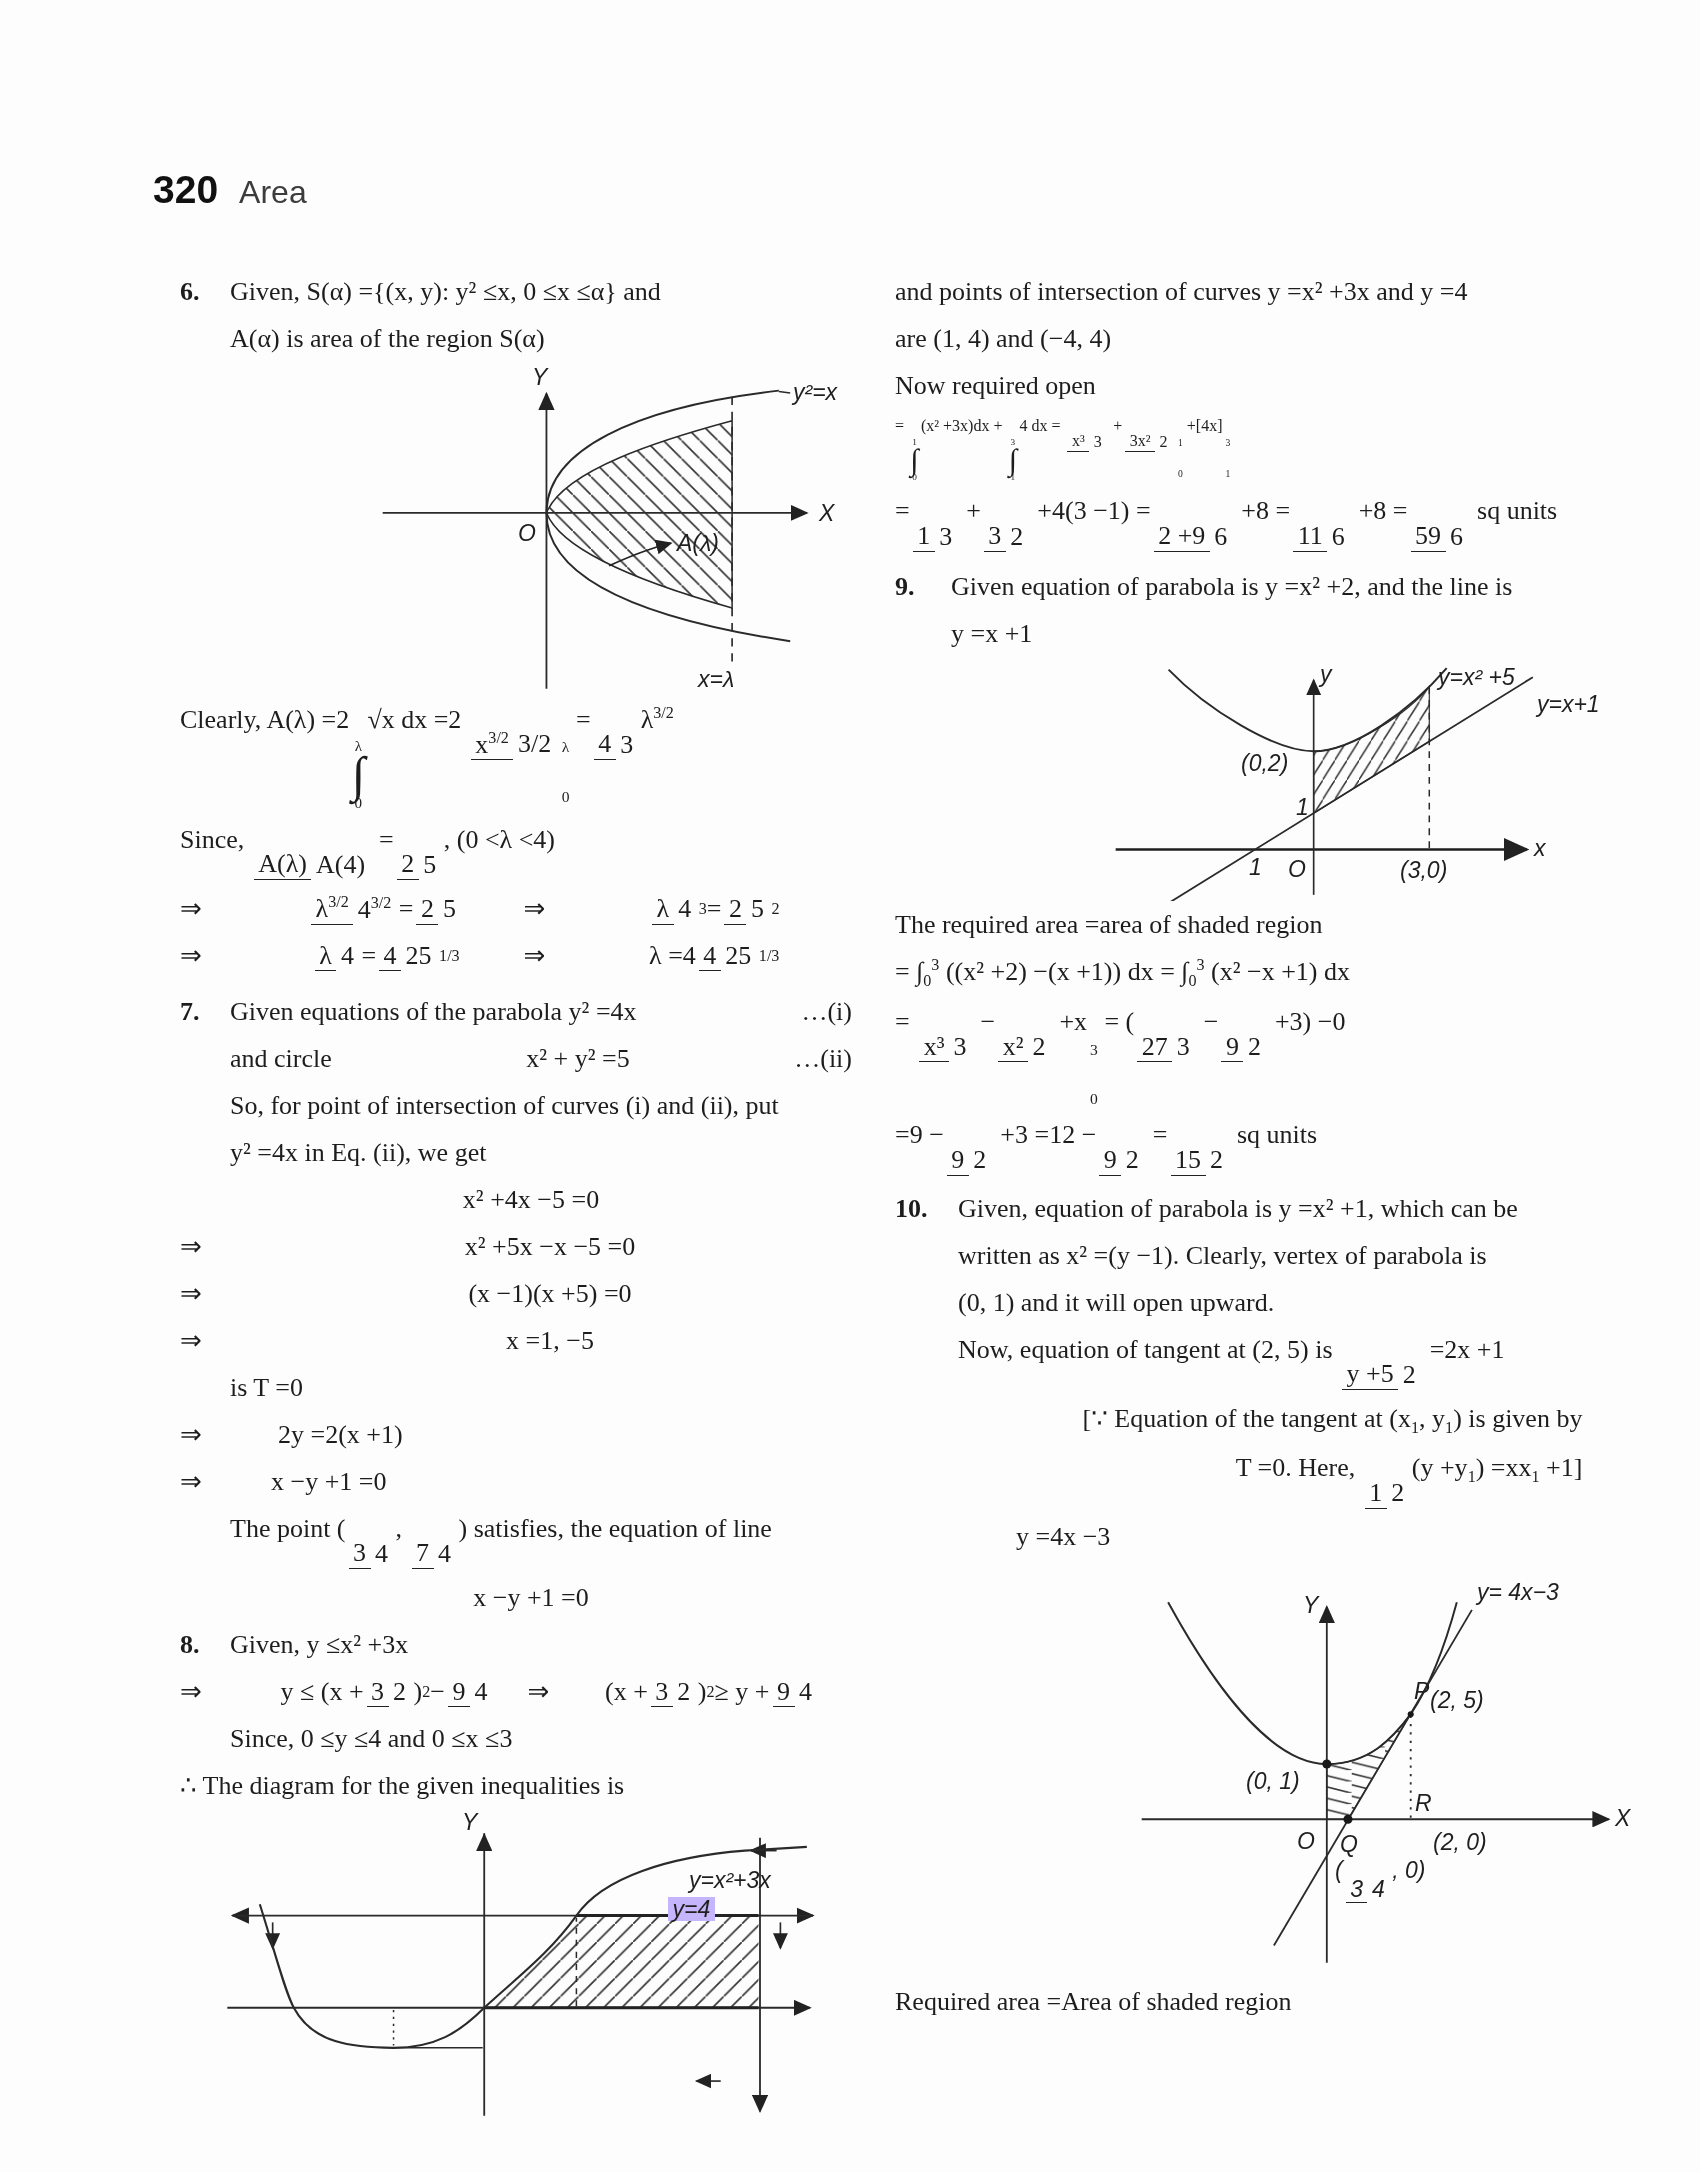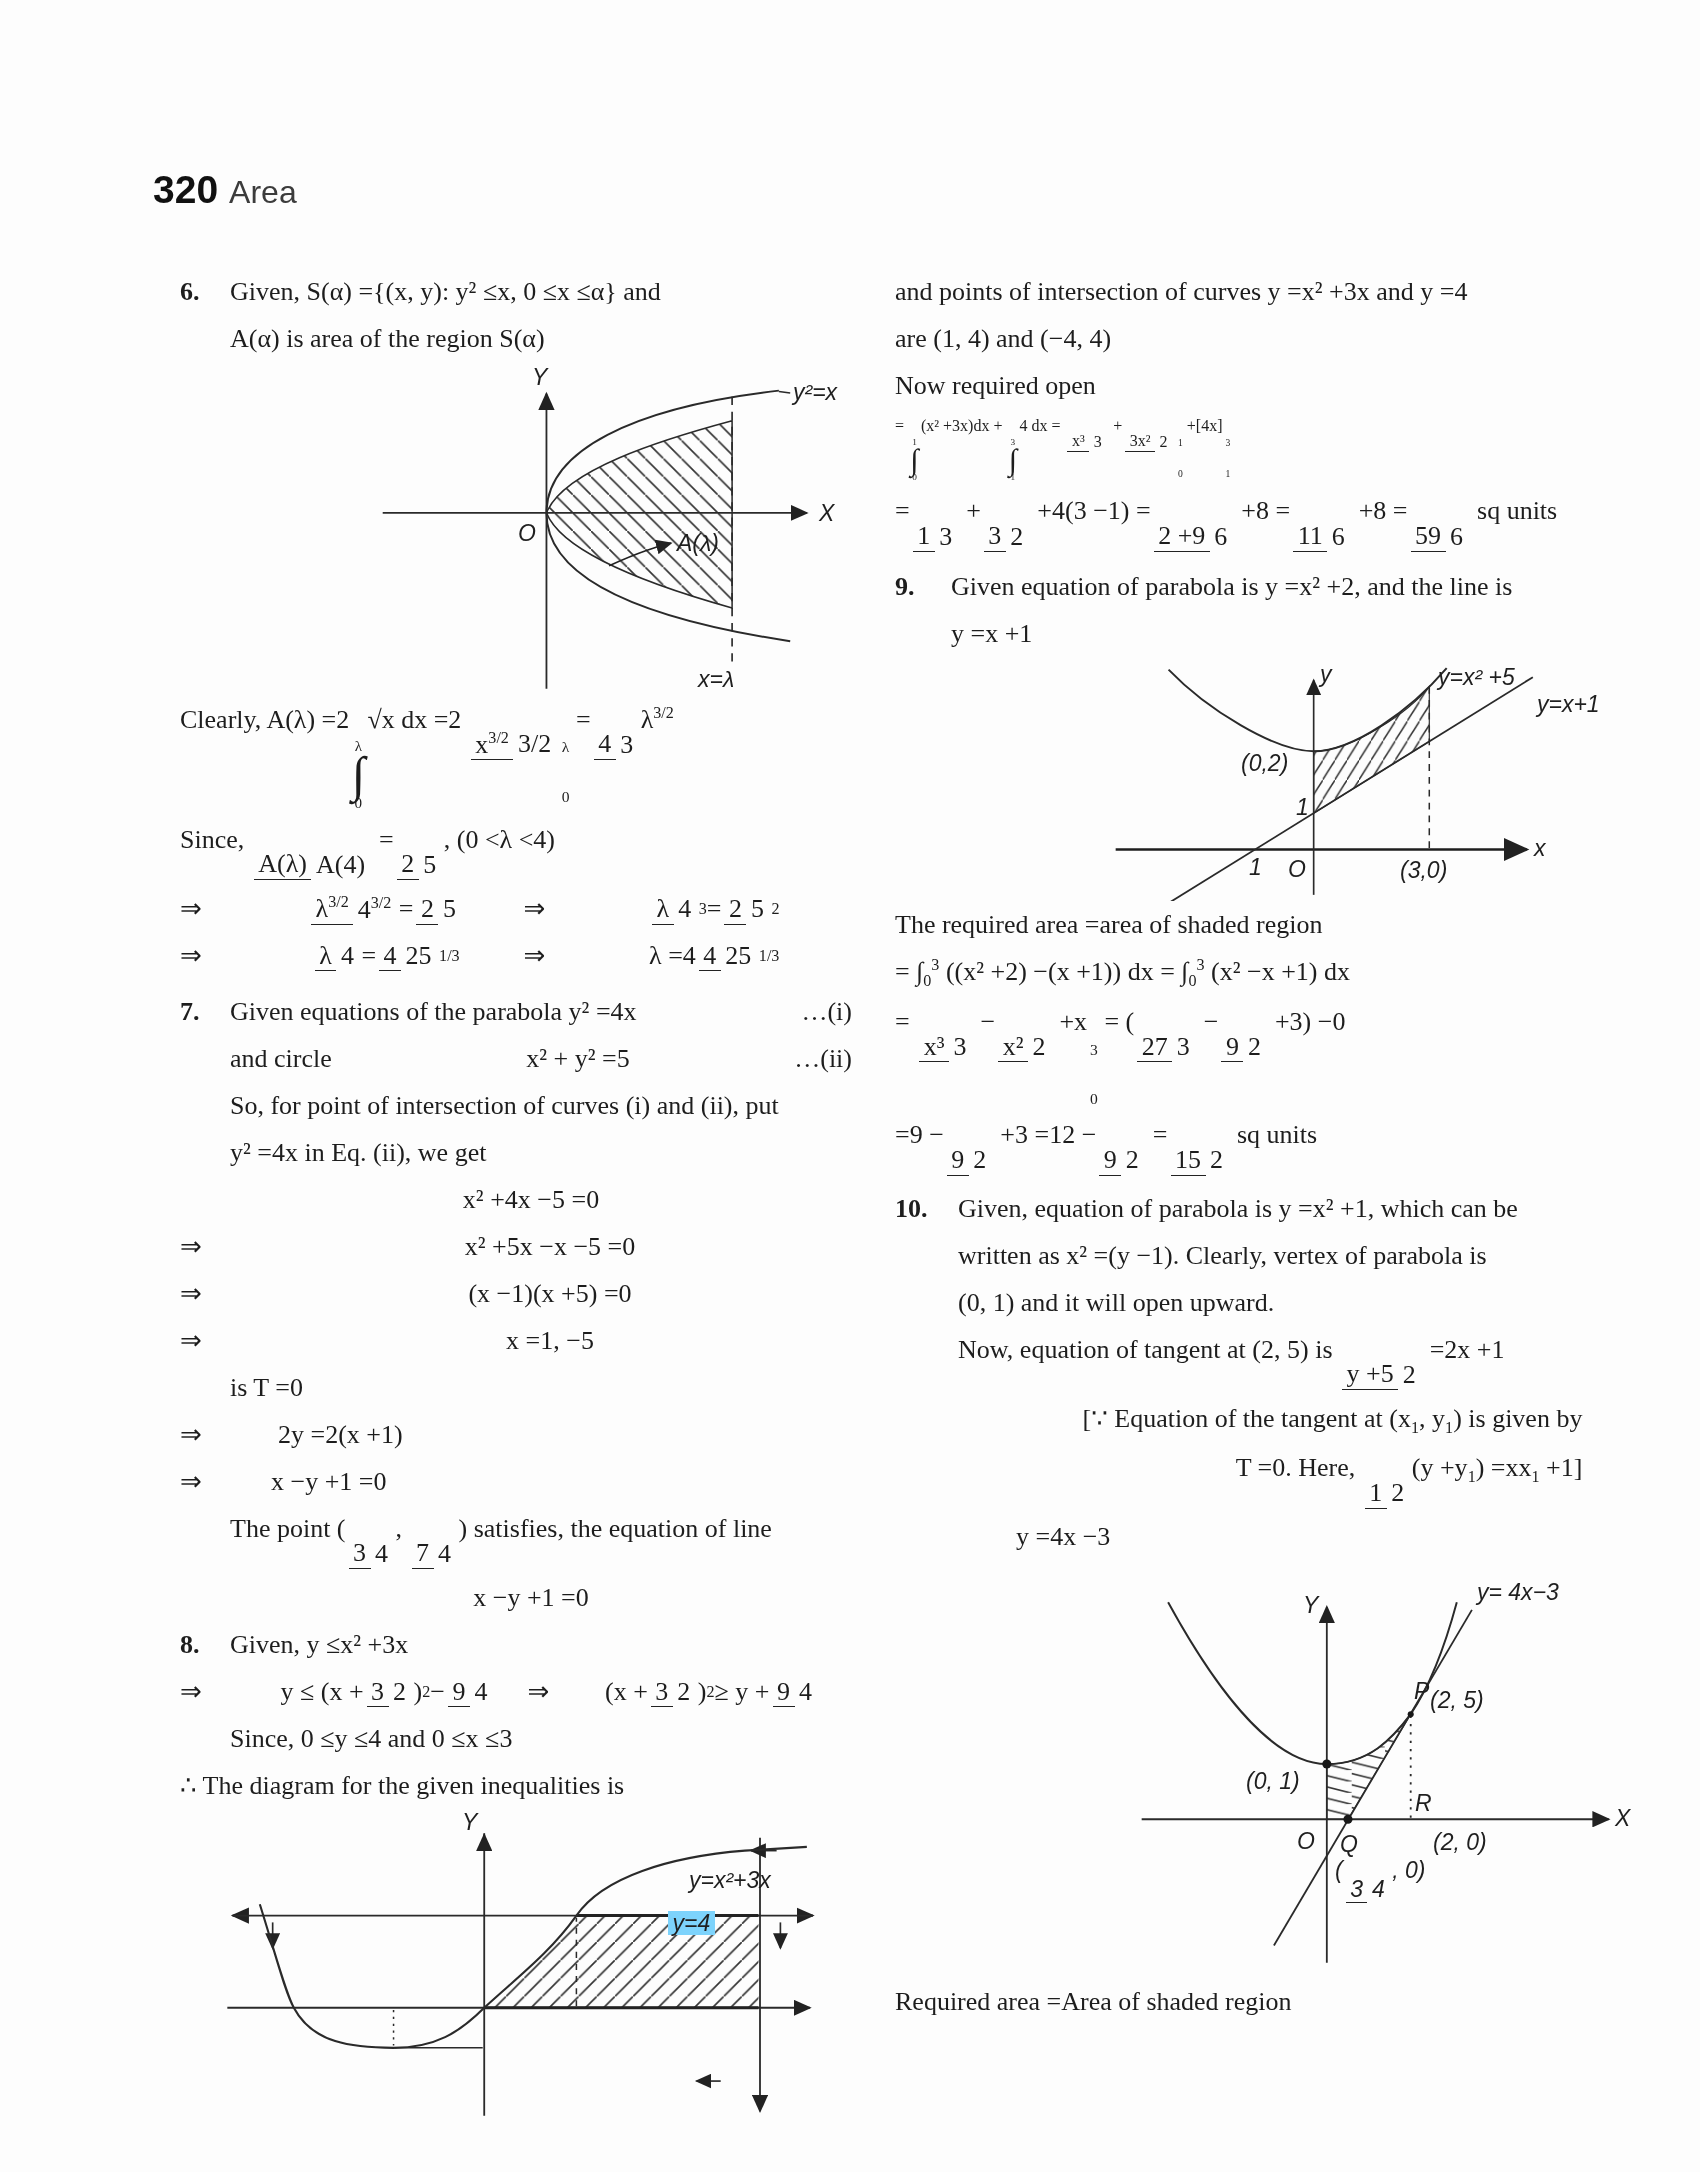--- a/index.html
+++ b/index.html
@@ -1,18 +1,18 @@
 <!DOCTYPE html>
 <html style="font-size:12px"><head>
 <meta charset="utf-8">
 <style>
   html,body{margin:0;padding:0}
   body{position:relative;width:1700px;height:2172px;background:#fdfdfd;
        font-family:"Liberation Serif",serif;color:#1d1d1d;font-size:26px;overflow:hidden}
-  .hdr{position:absolute;left:153px;top:168px;display:flex;align-items:baseline;gap:11px}
+  .hdr{position:absolute;left:153px;top:168px;display:flex;align-items:baseline;gap:21px}
   .hdr .num{font-family:"Liberation Sans",sans-serif;font-weight:bold;font-size:39px;color:#111}
   .hdr .ttl{font-family:"Liberation Sans",sans-serif;font-size:32px;color:#3c3c3c}
   .col{position:absolute;top:274px}
   .colL{left:180px;width:672px}
   .colR{left:895px;width:695px}
   .ln{line-height:1.4;margin-bottom:10.6px}
   .prob{display:flex}
   .pno{flex:0 0 50px;font-weight:bold}
   .ind{padding-left:50px}
   .ceq{text-align:center;padding-left:30px}
@@ -234,21 +234,21 @@
       <line x1="742" y1="47" x2="708" y2="47" stroke="#2a2a2a" stroke-width="2.2" marker-end="url(#a8)"></line>
       <line x1="668" y1="352" x2="636" y2="352" stroke="#2a2a2a" stroke-width="2.2" marker-end="url(#a8)"></line>
       <path d="M 58,118 C 82,195 92,235 103,255 C 128,302 180,308 235,308 C 290,308 322,288 355,255 C 402,212 442,182 477,133 C 512,82 600,55 700,47 L 782,42" fill="none" stroke="#2a2a2a" stroke-width="2.8"></path>
       <line x1="477" y1="253" x2="477" y2="136" stroke="#2a2a2a" stroke-width="2" stroke-dasharray="8 8"></line>
       <line x1="235" y1="258" x2="235" y2="305" stroke="#2a2a2a" stroke-width="2" stroke-dasharray="3 6"></line>
       <line x1="237" y1="308" x2="353" y2="308" stroke="#2a2a2a" stroke-width="2"></line>
     </svg>
     <span class="fl" style="left:246px;top:-4.5px">Y</span>
 
     <span class="fl" style="left:473px;top:53px">y=x²+3x</span>
-    <span class="fl" style="left:452px;top:96px;background:#7dd3fc;padding:0 4.5px">y=4</span>
+    <span class="fl" style="left:452px;top:82px;background:#c4b5fd;padding:0 4.5px">y=4</span>
 
   </div>
 </div>
 
 <div class="col colR">
 
   <div class="ln">and points of intersection of curves y =x² +3x and y =4</div>
   <div class="ln">are (1, 4) and (−4, 4)</div>
   <div class="ln">Now required open</div>
   <div class="ln m sm">= <span class="intg">

